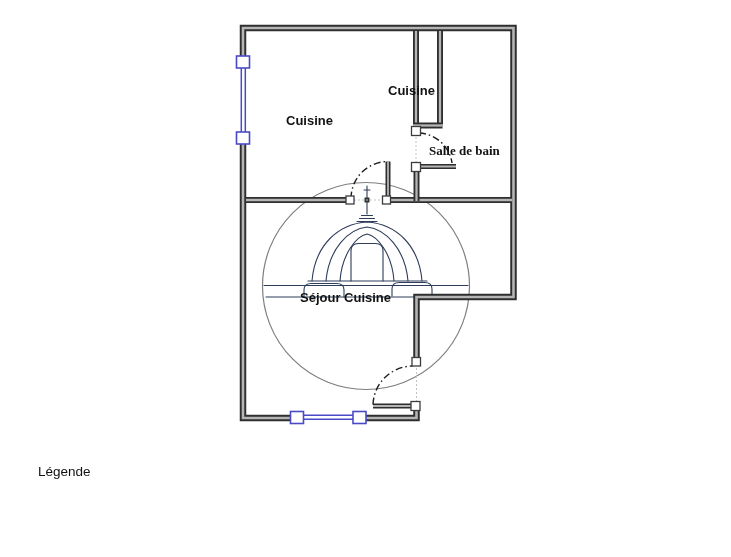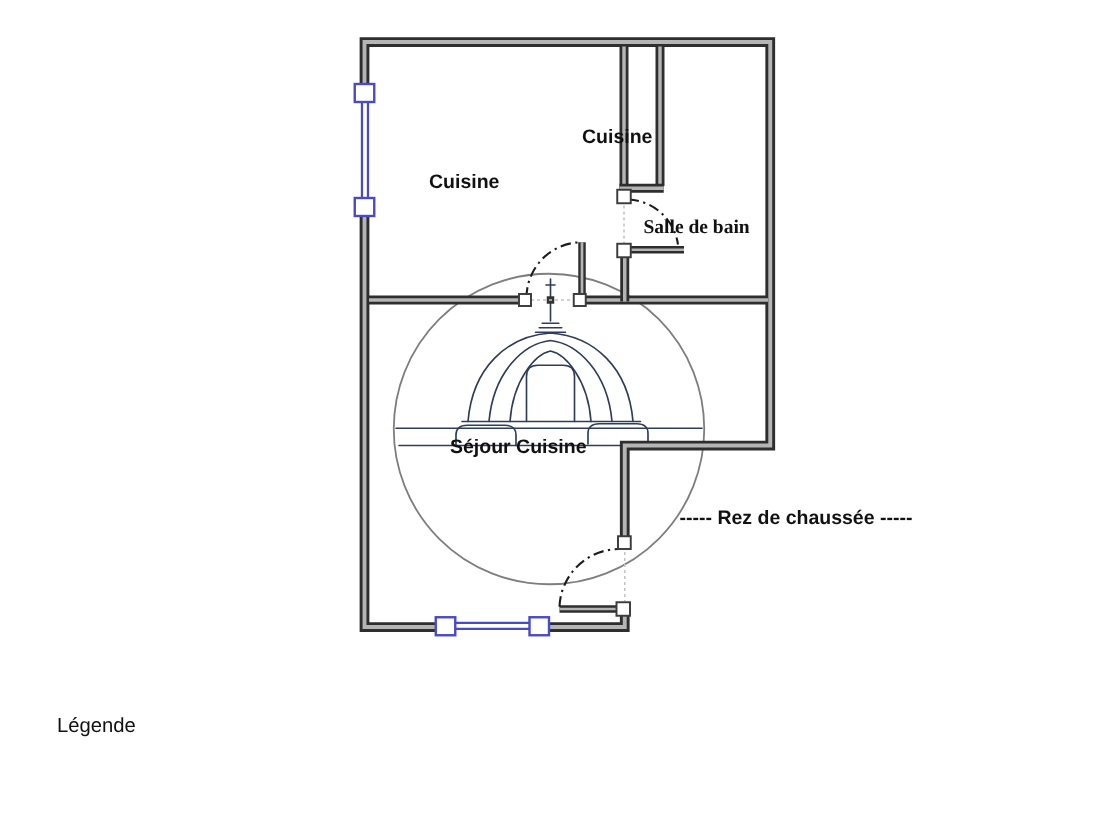--- a/index.html
+++ b/index.html
@@ -131,18 +131,17 @@
   </svg>
 
   <div class="lbl" style="left:286px;top:113px;">Cuisine</div>
 
   <div class="lbl" style="left:388px;top:83px;">Cuisine</div>
 
   <div class="lbl" style="left:429px;top:143px;font-family:Liberation Serif, serif;">Salle de bain</div>
 
   <div class="lbl" style="left:300px;top:254px;margin-top:36px;">Séjour Cuisine</div>
 
-  <div class="lbl" style="left:453px;top:337px;">----- Rez de chaussée -----</div>
 
-  <div class="lbl-plain" style="left:38px;top:476px;">Légende</div>
+  <div class="lbl-plain" style="left:38px;top:464px;">Légende</div>
 
 
 </div>
 
 </body></html>

